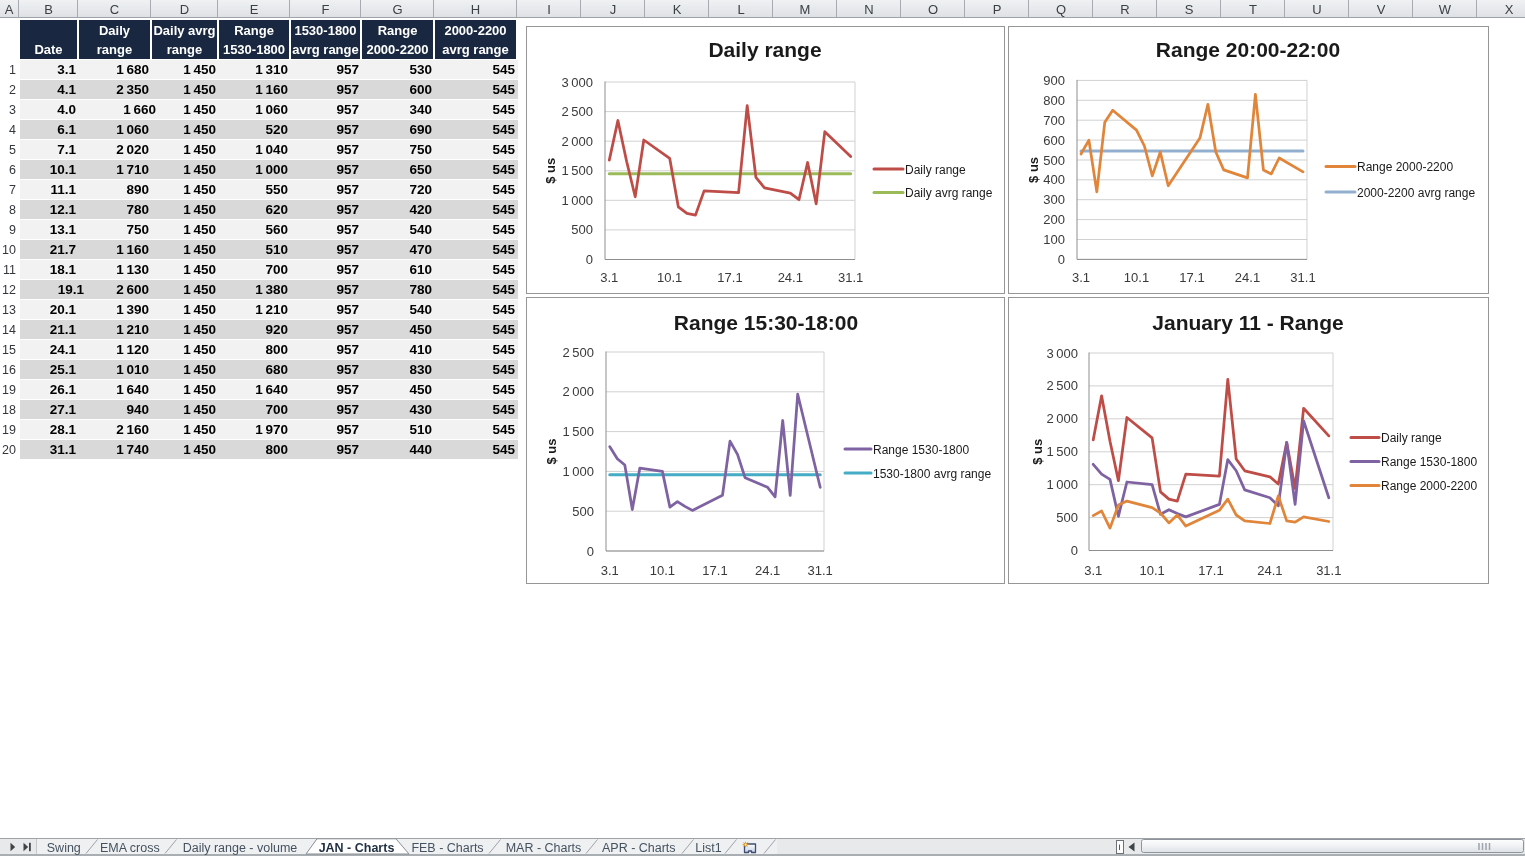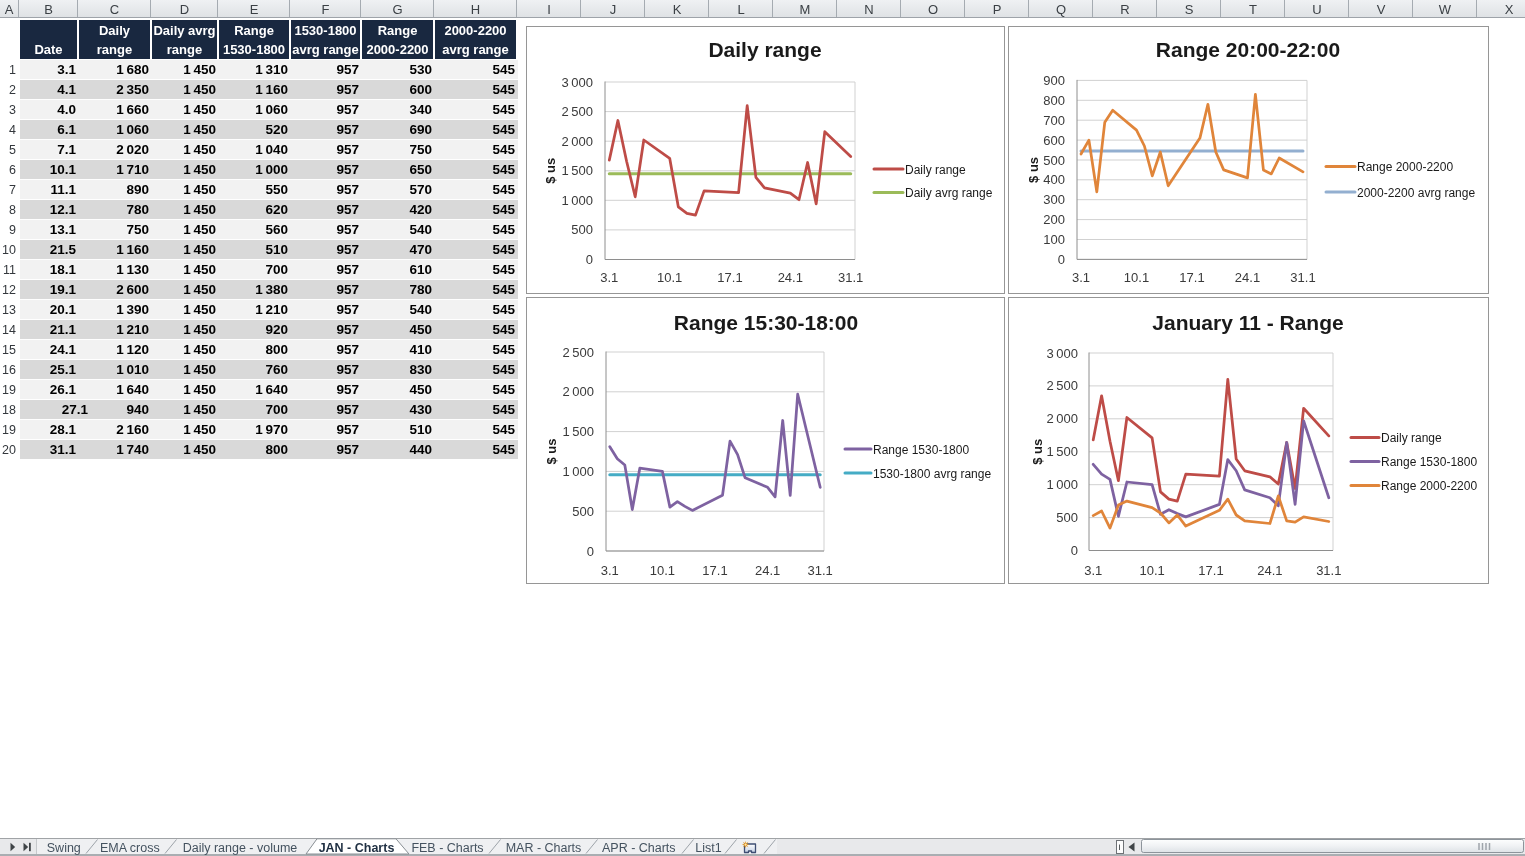--- a/index.html
+++ b/index.html
@@ -84,21 +84,21 @@
     <div class="td" style="left:59px;width:70px">2 350</div>
     <div class="td" style="left:132px;width:64px">1 450</div>
     <div class="td" style="left:199px;width:69px">1 160</div>
     <div class="td" style="left:271px;width:68px">957</div>
     <div class="td" style="left:342px;width:70px">600</div>
     <div class="td" style="left:415px;width:80px">545</div>
   </div>
 <div class="rn" style="top:100px">3</div>
 <div class="row rl" style="top:100px">
     <div class="td" style="left:0px;width:56px">4.0</div>
-    <div class="td" style="left:59px;width:70px">1 660</div>
+    <div class="td" style="left:66px;width:70px">1 660</div>
     <div class="td" style="left:132px;width:64px">1 450</div>
     <div class="td" style="left:199px;width:69px">1 060</div>
     <div class="td" style="left:271px;width:68px">957</div>
     <div class="td" style="left:342px;width:70px">340</div>
     <div class="td" style="left:415px;width:80px">545</div>
   </div>
 <div class="rn" style="top:120px">4</div>
 <div class="row rd" style="top:120px">
     <div class="td" style="left:0px;width:56px">6.1</div>
     <div class="td" style="left:59px;width:70px">1 060</div>
@@ -128,21 +128,21 @@
     <div class="td" style="left:342px;width:70px">650</div>
     <div class="td" style="left:415px;width:80px">545</div>
   </div>
 <div class="rn" style="top:180px">7</div>
 <div class="row rl" style="top:180px">
     <div class="td" style="left:0px;width:56px">11.1</div>
     <div class="td" style="left:59px;width:70px">890</div>
     <div class="td" style="left:132px;width:64px">1 450</div>
     <div class="td" style="left:199px;width:69px">550</div>
     <div class="td" style="left:271px;width:68px">957</div>
-    <div class="td" style="left:342px;width:70px">570</div>
+    <div class="td" style="left:342px;width:70px">720</div>
     <div class="td" style="left:415px;width:80px">545</div>
   </div>
 <div class="rn" style="top:200px">8</div>
 <div class="row rd" style="top:200px">
     <div class="td" style="left:0px;width:56px">12.1</div>
     <div class="td" style="left:59px;width:70px">780</div>
     <div class="td" style="left:132px;width:64px">1 450</div>
     <div class="td" style="left:199px;width:69px">620</div>
     <div class="td" style="left:271px;width:68px">957</div>
     <div class="td" style="left:342px;width:70px">420</div>
@@ -153,41 +153,41 @@
     <div class="td" style="left:0px;width:56px">13.1</div>
     <div class="td" style="left:59px;width:70px">750</div>
     <div class="td" style="left:132px;width:64px">1 450</div>
     <div class="td" style="left:199px;width:69px">560</div>
     <div class="td" style="left:271px;width:68px">957</div>
     <div class="td" style="left:342px;width:70px">540</div>
     <div class="td" style="left:415px;width:80px">545</div>
   </div>
 <div class="rn" style="top:240px">10</div>
 <div class="row rd" style="top:240px">
-    <div class="td" style="left:0px;width:56px">21.5</div>
+    <div class="td" style="left:0px;width:56px">21.7</div>
     <div class="td" style="left:59px;width:70px">1 160</div>
     <div class="td" style="left:132px;width:64px">1 450</div>
     <div class="td" style="left:199px;width:69px">510</div>
     <div class="td" style="left:271px;width:68px">957</div>
     <div class="td" style="left:342px;width:70px">470</div>
     <div class="td" style="left:415px;width:80px">545</div>
   </div>
 <div class="rn" style="top:260px">11</div>
 <div class="row rl" style="top:260px">
     <div class="td" style="left:0px;width:56px">18.1</div>
     <div class="td" style="left:59px;width:70px">1 130</div>
     <div class="td" style="left:132px;width:64px">1 450</div>
     <div class="td" style="left:199px;width:69px">700</div>
     <div class="td" style="left:271px;width:68px">957</div>
     <div class="td" style="left:342px;width:70px">610</div>
     <div class="td" style="left:415px;width:80px">545</div>
   </div>
 <div class="rn" style="top:280px">12</div>
 <div class="row rd" style="top:280px">
-    <div class="td" style="left:0px;width:56px">19.1</div>
+    <div class="td" style="left:8px;width:56px">19.1</div>
     <div class="td" style="left:59px;width:70px">2 600</div>
     <div class="td" style="left:132px;width:64px">1 450</div>
     <div class="td" style="left:199px;width:69px">1 380</div>
     <div class="td" style="left:271px;width:68px">957</div>
     <div class="td" style="left:342px;width:70px">780</div>
     <div class="td" style="left:415px;width:80px">545</div>
   </div>
 <div class="rn" style="top:300px">13</div>
 <div class="row rl" style="top:300px">
     <div class="td" style="left:0px;width:56px">20.1</div>
@@ -216,38 +216,38 @@
     <div class="td" style="left:199px;width:69px">800</div>
     <div class="td" style="left:271px;width:68px">957</div>
     <div class="td" style="left:342px;width:70px">410</div>
     <div class="td" style="left:415px;width:80px">545</div>
   </div>
 <div class="rn" style="top:360px">16</div>
 <div class="row rd" style="top:360px">
     <div class="td" style="left:0px;width:56px">25.1</div>
     <div class="td" style="left:59px;width:70px">1 010</div>
     <div class="td" style="left:132px;width:64px">1 450</div>
-    <div class="td" style="left:199px;width:69px">760</div>
+    <div class="td" style="left:199px;width:69px">680</div>
     <div class="td" style="left:271px;width:68px">957</div>
     <div class="td" style="left:342px;width:70px">830</div>
     <div class="td" style="left:415px;width:80px">545</div>
   </div>
 <div class="rn" style="top:380px">19</div>
 <div class="row rl" style="top:380px">
     <div class="td" style="left:0px;width:56px">26.1</div>
     <div class="td" style="left:59px;width:70px">1 640</div>
     <div class="td" style="left:132px;width:64px">1 450</div>
     <div class="td" style="left:199px;width:69px">1 640</div>
     <div class="td" style="left:271px;width:68px">957</div>
     <div class="td" style="left:342px;width:70px">450</div>
     <div class="td" style="left:415px;width:80px">545</div>
   </div>
 <div class="rn" style="top:400px">18</div>
 <div class="row rd" style="top:400px">
-    <div class="td" style="left:12px;width:56px">27.1</div>
+    <div class="td" style="left:0px;width:56px">27.1</div>
     <div class="td" style="left:59px;width:70px">940</div>
     <div class="td" style="left:132px;width:64px">1 450</div>
     <div class="td" style="left:199px;width:69px">700</div>
     <div class="td" style="left:271px;width:68px">957</div>
     <div class="td" style="left:342px;width:70px">430</div>
     <div class="td" style="left:415px;width:80px">545</div>
   </div>
 <div class="rn" style="top:420px">19</div>
 <div class="row rl" style="top:420px">
     <div class="td" style="left:0px;width:56px">28.1</div>

